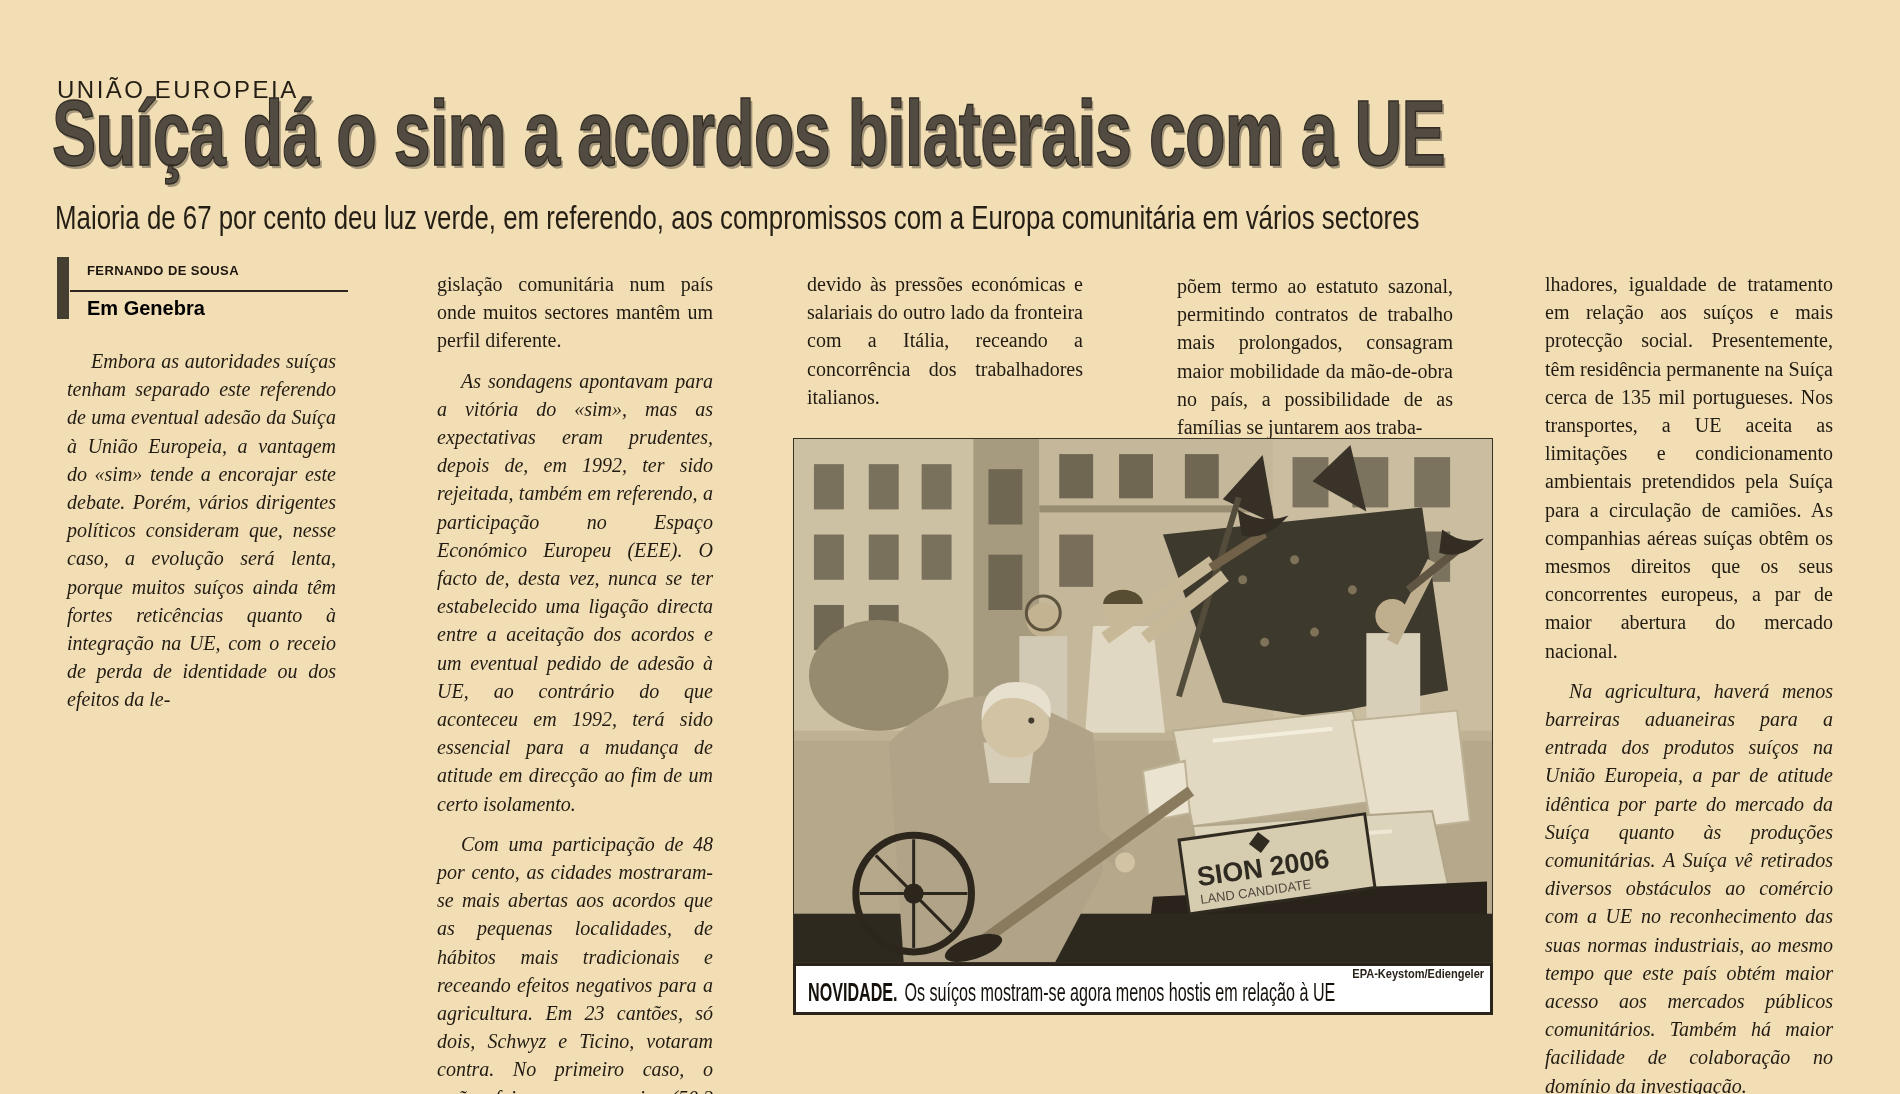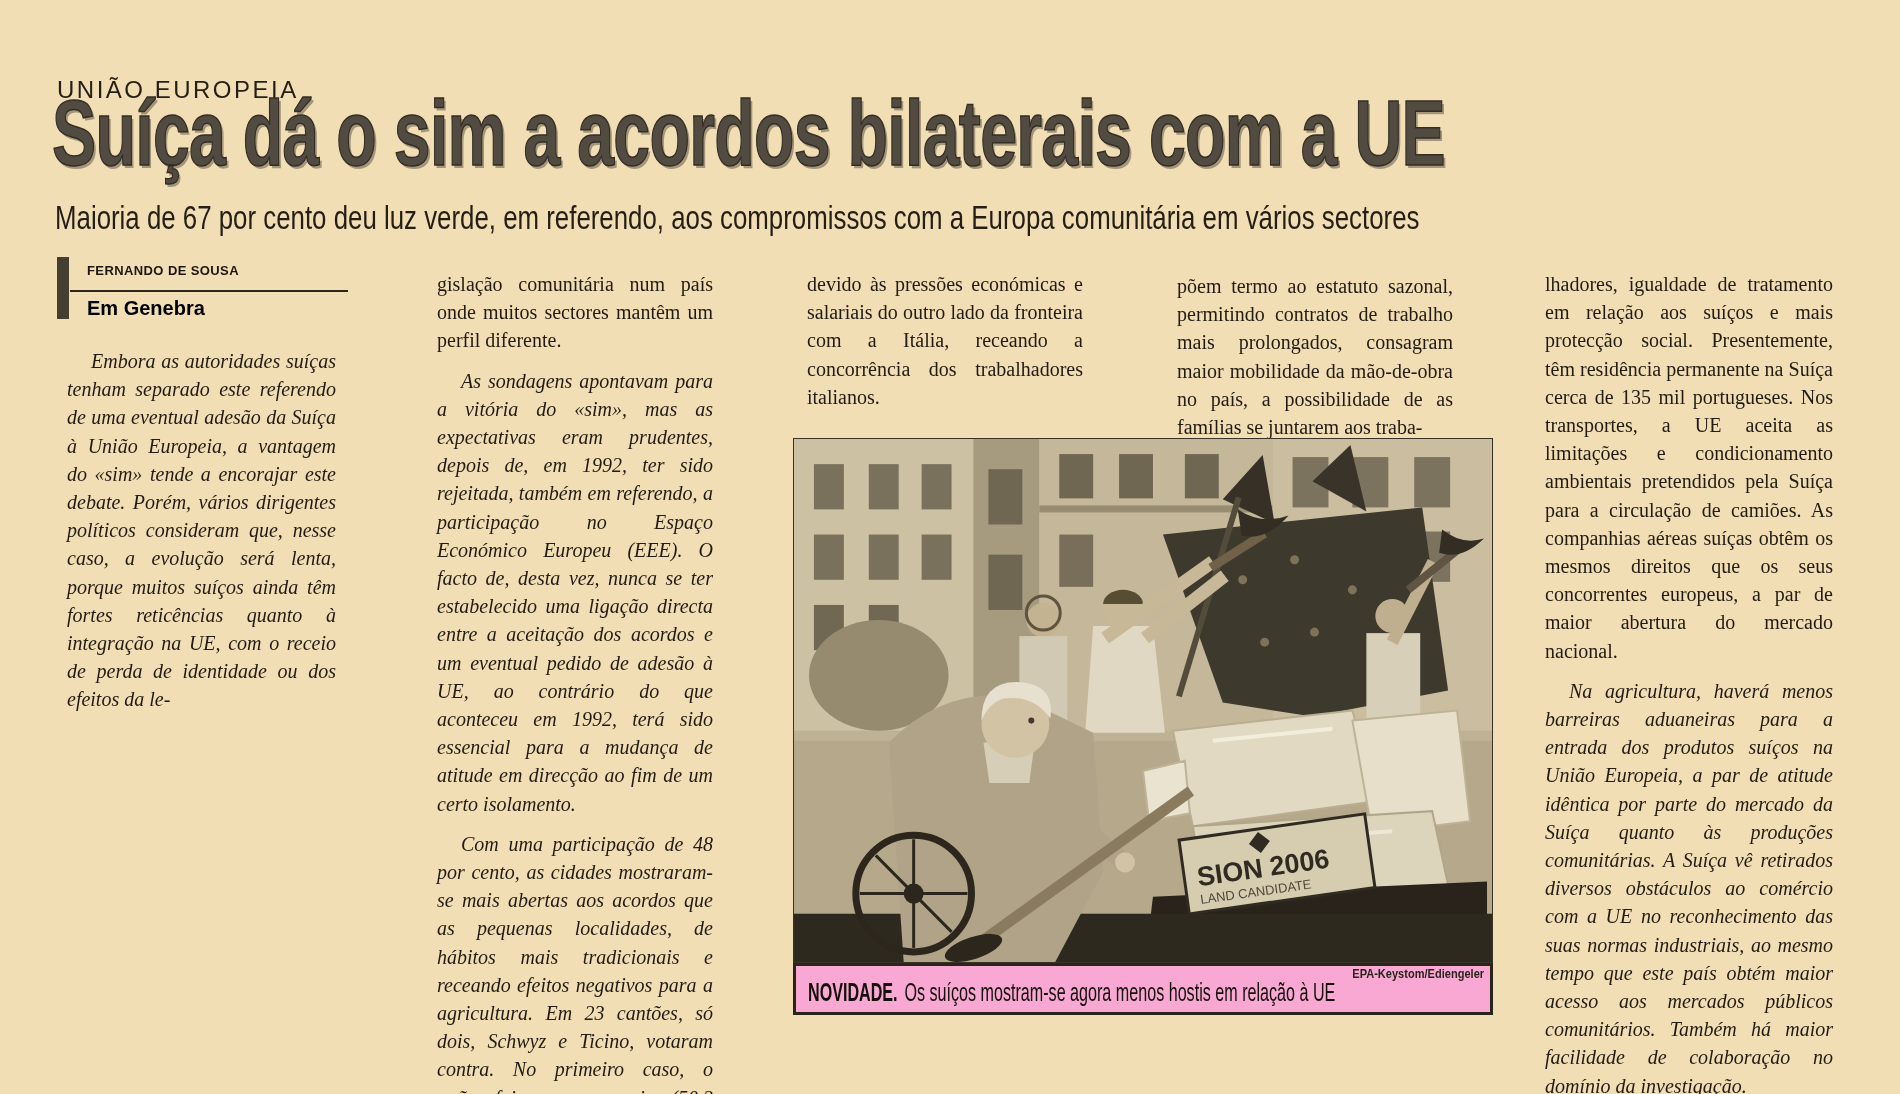--- a/index.html
+++ b/index.html
@@ -53,21 +53,21 @@
   #col5 { left:1533px; top:258px; width:312px; }
 
   .photo {
     position:absolute; left:793px; top:438px; width:700px; height:525px;
     border:1px solid #393327; box-sizing:border-box; background:#b9ac90;
   }
   .photo svg { display:block; width:100%; height:100%; }
 
   .caption-box {
     position:absolute; left:793px; top:963px; width:700px; height:52px;
-    border:3px solid #2a241b; box-sizing:border-box; background:#f9a8d4;
+    border:3px solid #2a241b; box-sizing:border-box; background:#ffffff;
   }
   .credit {
     position:absolute; right:6px; top:0px;
     font-family:"Liberation Sans","DejaVu Sans",sans-serif;
     font-weight:700; font-size:13px; color:#2a241b;
     transform:scaleX(.85); transform-origin:right top; white-space:nowrap;
   }
   .caption {
     position:absolute; left:12px; top:11px;
     font-family:"Liberation Sans","DejaVu Sans",sans-serif;

